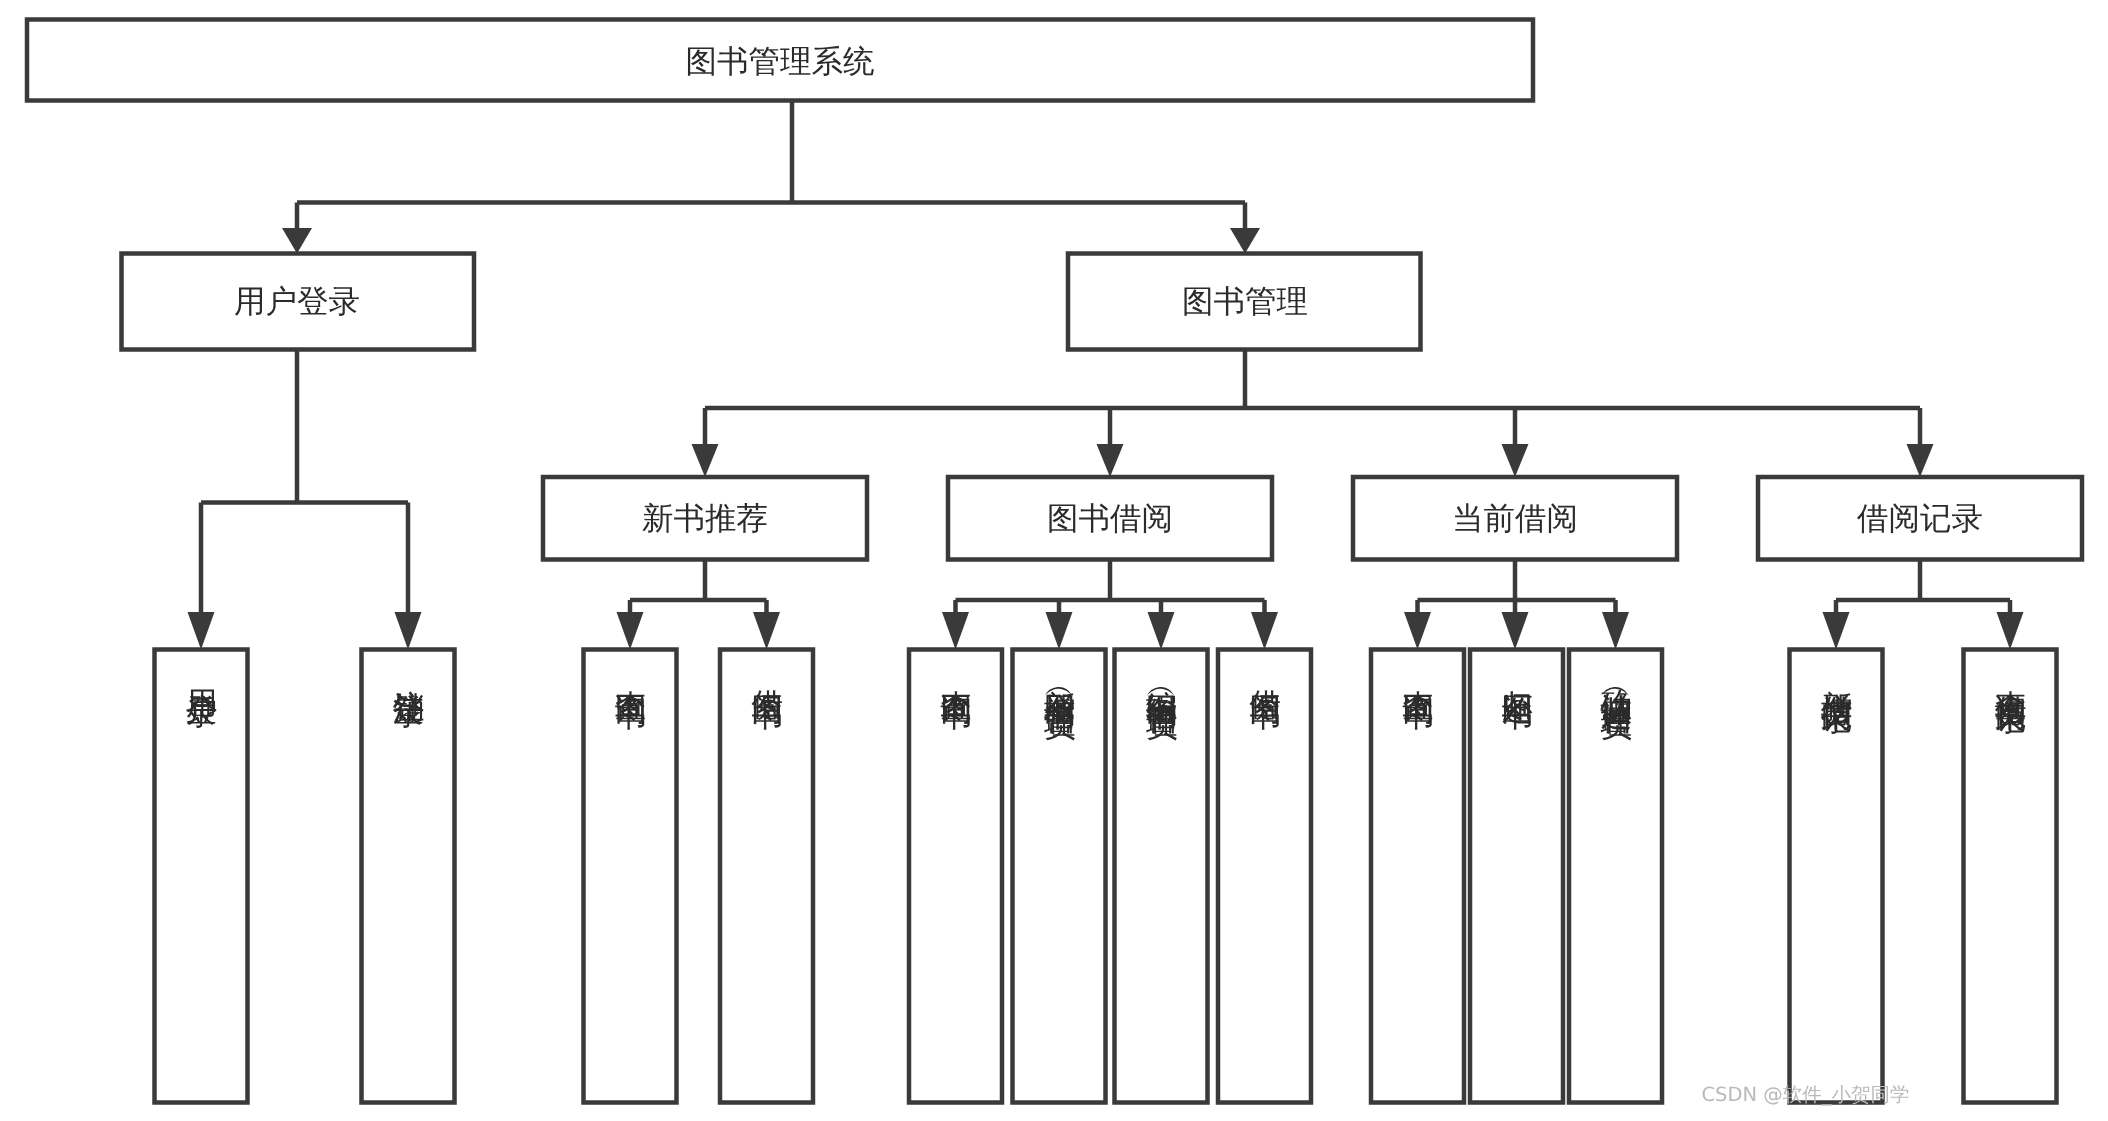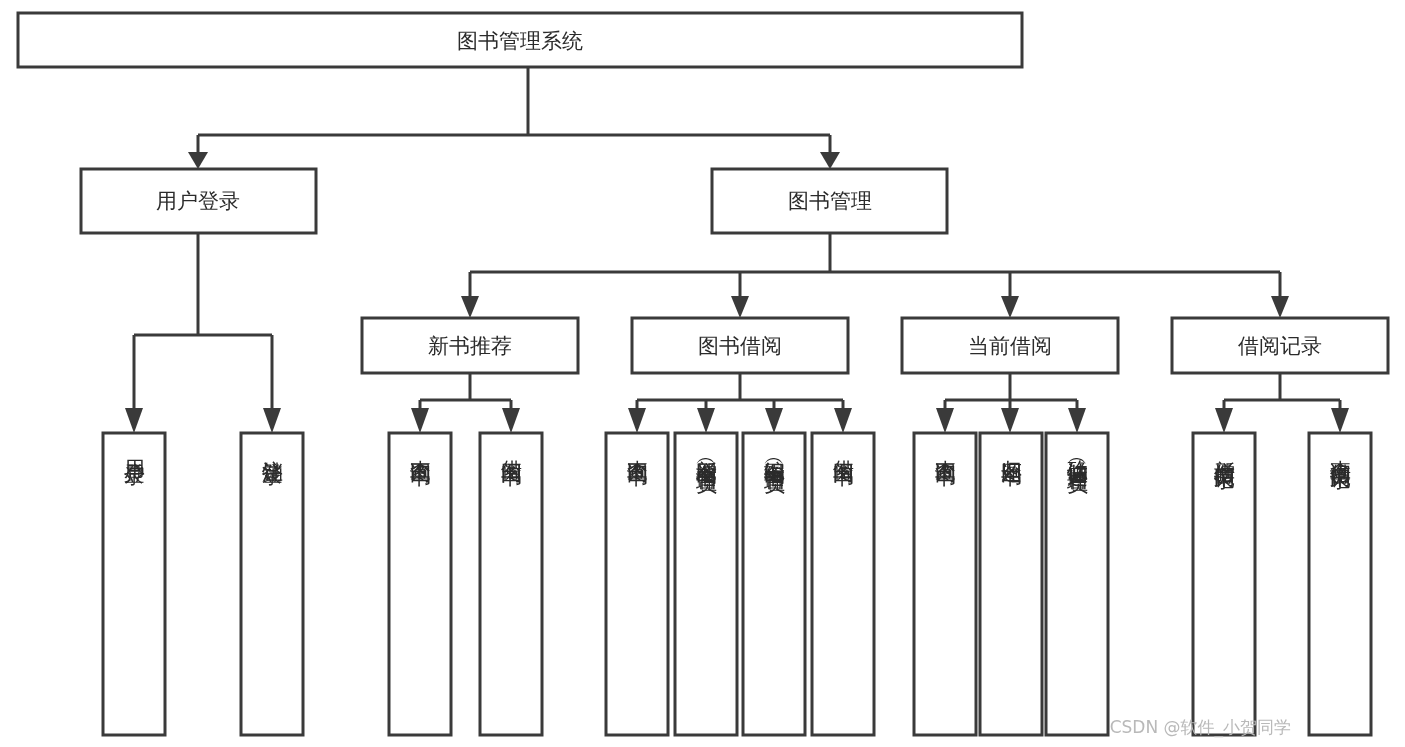--- a/index.html
+++ b/index.html
@@ -58,24 +58,24 @@
     text-orientation: upright;
     font-family: "DejaVu Sans", "Liberation Sans", sans-serif;
     font-size: 21px;
     line-height: 1.28;
     color: #2b2b2b;
     letter-spacing: 2px;
     white-space: nowrap;
   }
   .watermark {
     position: absolute;
-    right: 6px;
+    right: 24px;
     bottom: 8px;
     font-family: "DejaVu Sans", "Liberation Sans", sans-serif;
-    font-size: 17px;
+    font-size: 13px;
     color: #b9b9b9;
     white-space: nowrap;
     pointer-events: none;
   }
 </style>
 </head>
 <body>
 
 <div id="diagram-root">
 

